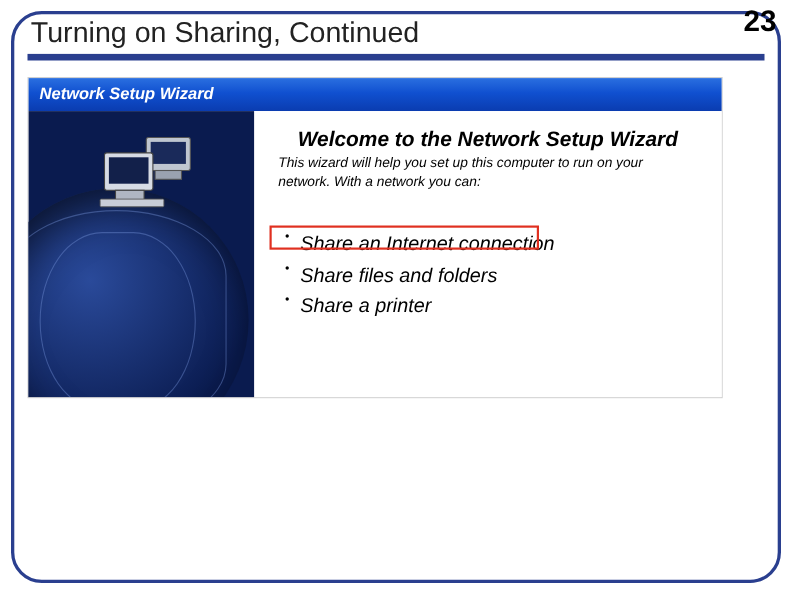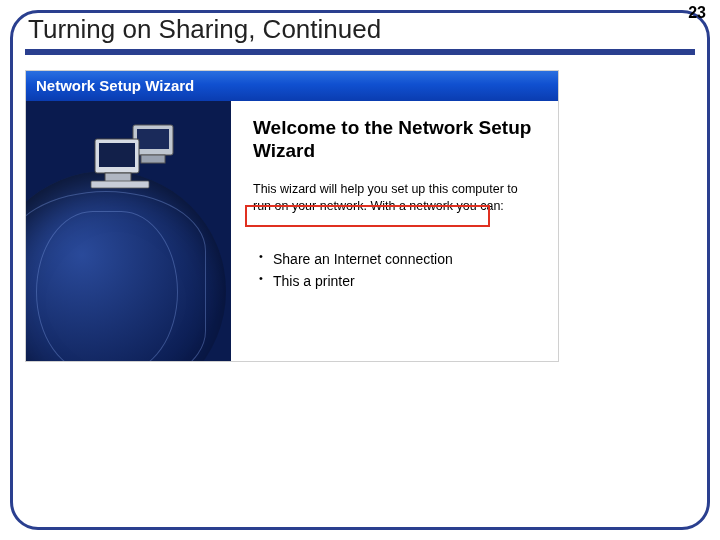--- a/index.html
+++ b/index.html
@@ -31,31 +31,32 @@
       top: 14px;
       left: 28px;
       font-size: 26px;
       color: #222;
       font-weight: normal;
     }
     .page-number {
       position: absolute;
       top: 4px;
       right: 14px;
-      font-size: 16px;
+      font-size: 27px;
       font-weight: bold;
       color: #000;
     }
     .wizard {
       position: absolute;
       top: 70px;
       left: 25px;
-      width: 534px;
+      width: 632px;
       background: #fff;
       border: 1px solid #d0d0d0;
+      font-style: italic;
     }
     .wizard-titlebar {
       height: 30px;
       background: linear-gradient(to bottom, #2a6fe0 0%, #1050d0 45%, #0a3cb0 100%);
       color: #fff;
       font-weight: bold;
       font-size: 15px;
       line-height: 30px;
       padding-left: 10px;
       font-family: "Trebuchet MS", Arial, sans-serif;
@@ -105,30 +106,30 @@
     .wizard-main {
       flex: 1;
       padding: 16px 22px 14px 22px;
       font-family: Tahoma, Arial, sans-serif;
       color: #000;
     }
     .wizard-heading {
       font-size: 19px;
       font-weight: bold;
       line-height: 1.2;
-      margin-bottom: 18px;
+      text-align: center;
     }
     .wizard-intro {
       font-size: 12.5px;
       line-height: 1.4;
       margin-bottom: 32px;
     }
     .wizard-list {
       list-style: none;
-      font-size: 14px;
+      font-size: 18px;
       line-height: 1.6;
       padding-left: 6px;
     }
     .wizard-list li {
       position: relative;
       padding-left: 14px;
     }
     .wizard-list li::before {
       content: "•";
       position: absolute;
@@ -175,21 +176,22 @@
         <rect x="18" y="22" width="36" height="24" fill="#12204a"></rect>
         <rect x="24" y="52" width="26" height="10" fill="#b0b6c2" stroke="#444" stroke-width="1"></rect>
         <rect x="10" y="60" width="58" height="7" rx="1" fill="#c8cdd8" stroke="#555" stroke-width="0.8"></rect>
       </svg>
     </div>
     <div class="wizard-main">
       <div class="wizard-heading">Welcome to the Network Setup Wizard</div>
       <div class="wizard-intro">This wizard will help you set up this computer to run on your network. With a network you can:</div>
       <ul class="wizard-list">
         <li>Share an Internet connection</li>
-        <li>This a printer</li>
+        <li>Share files and folders</li>
+        <li>Share a printer</li>
       </ul>
     </div>
   </div>
 </div>
 
 <div class="highlight-box" style="top:205px;left:245px;width:245px;height:22px;"></div>
 
 <div class="caption">
   <br>
 </div>

